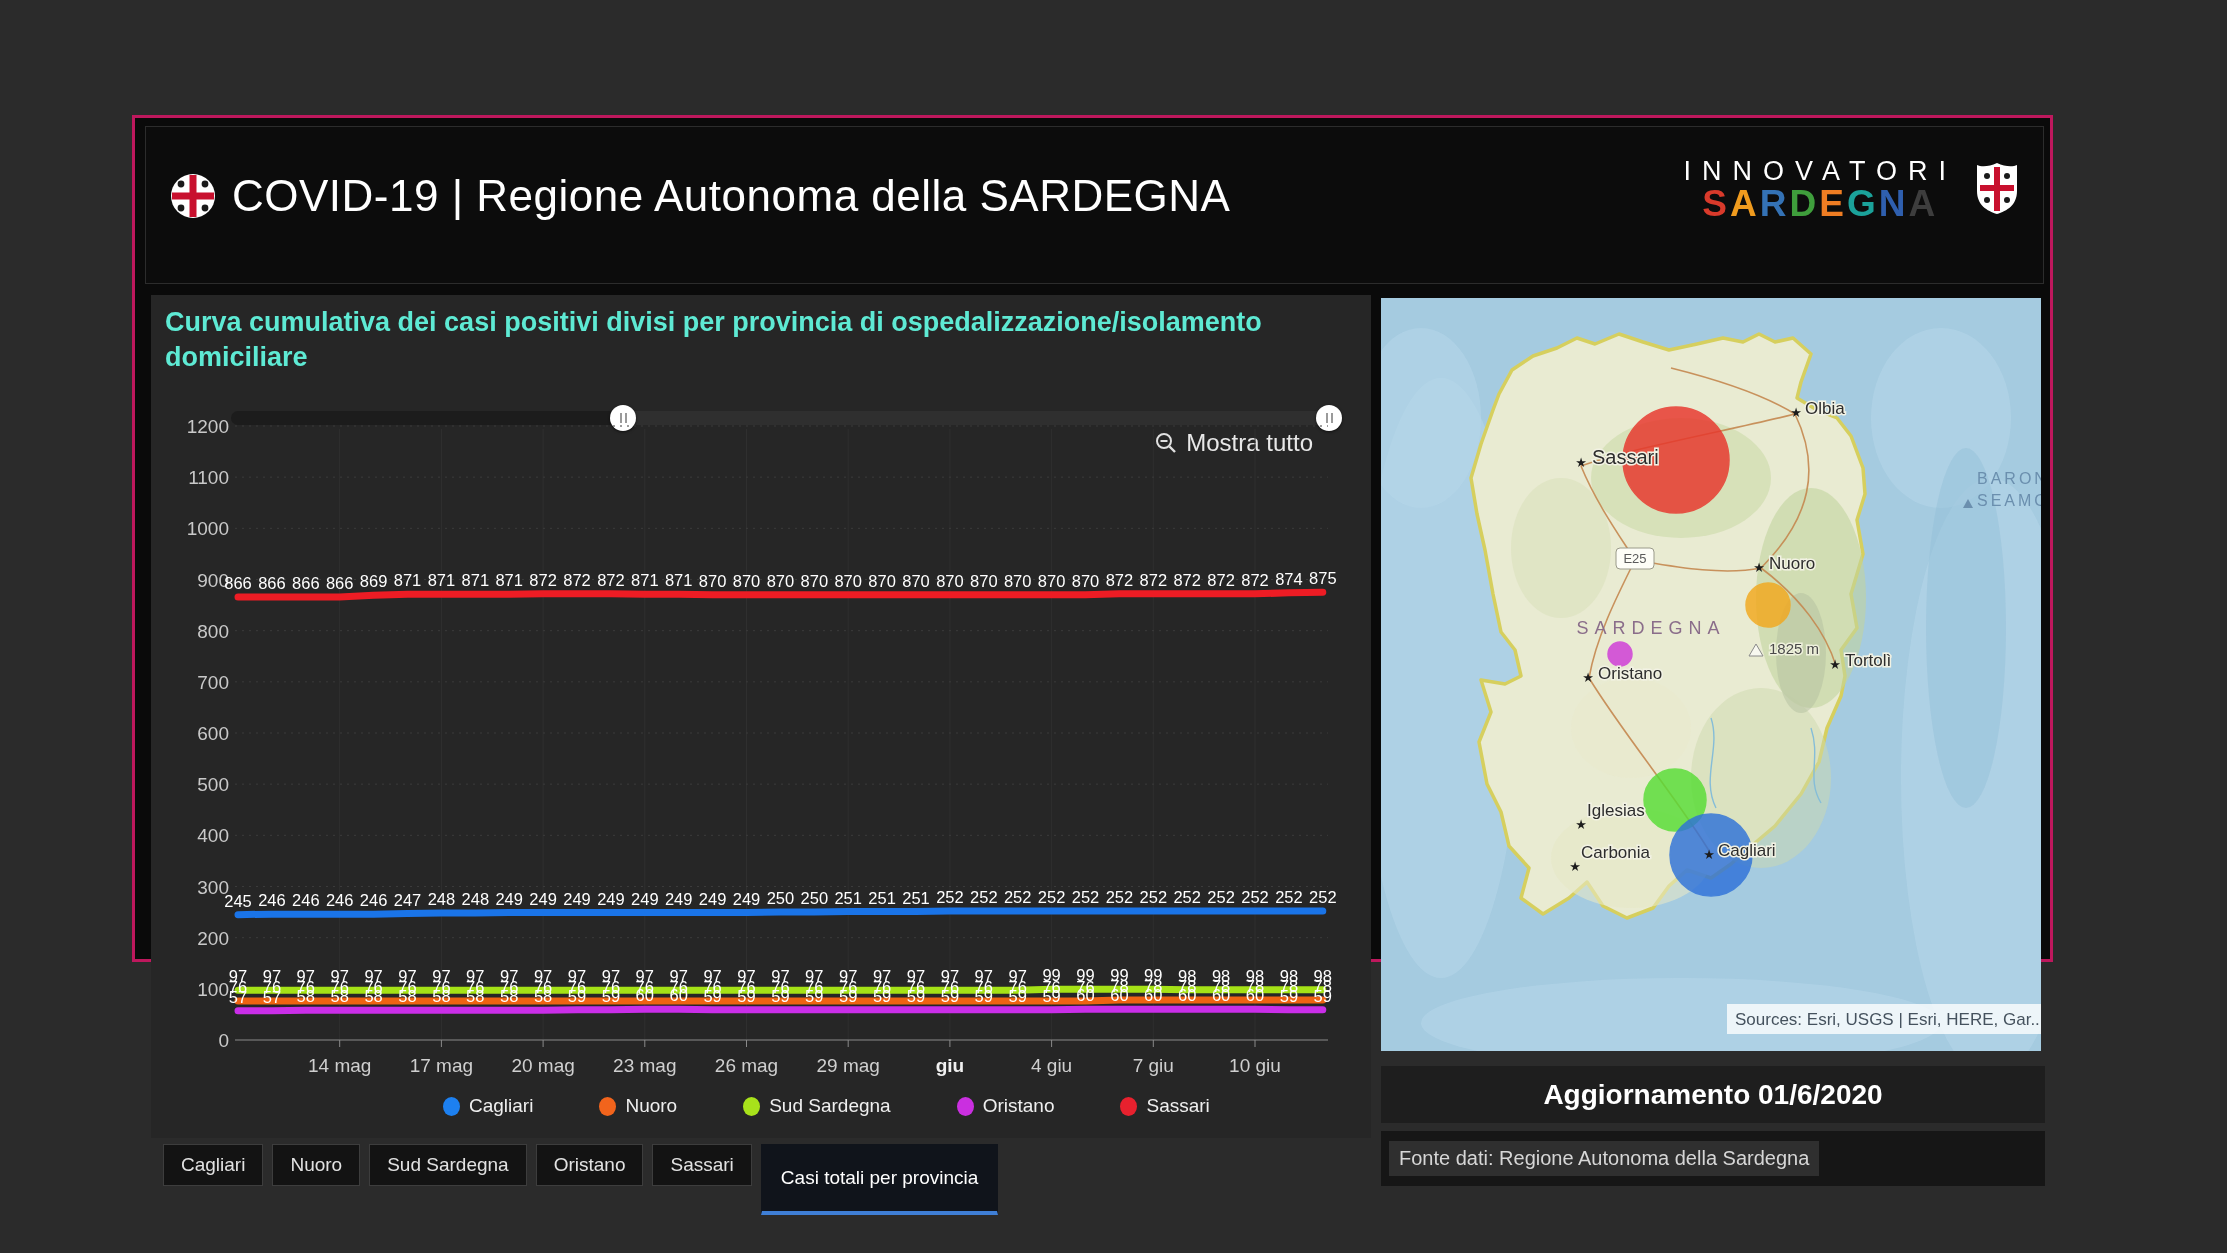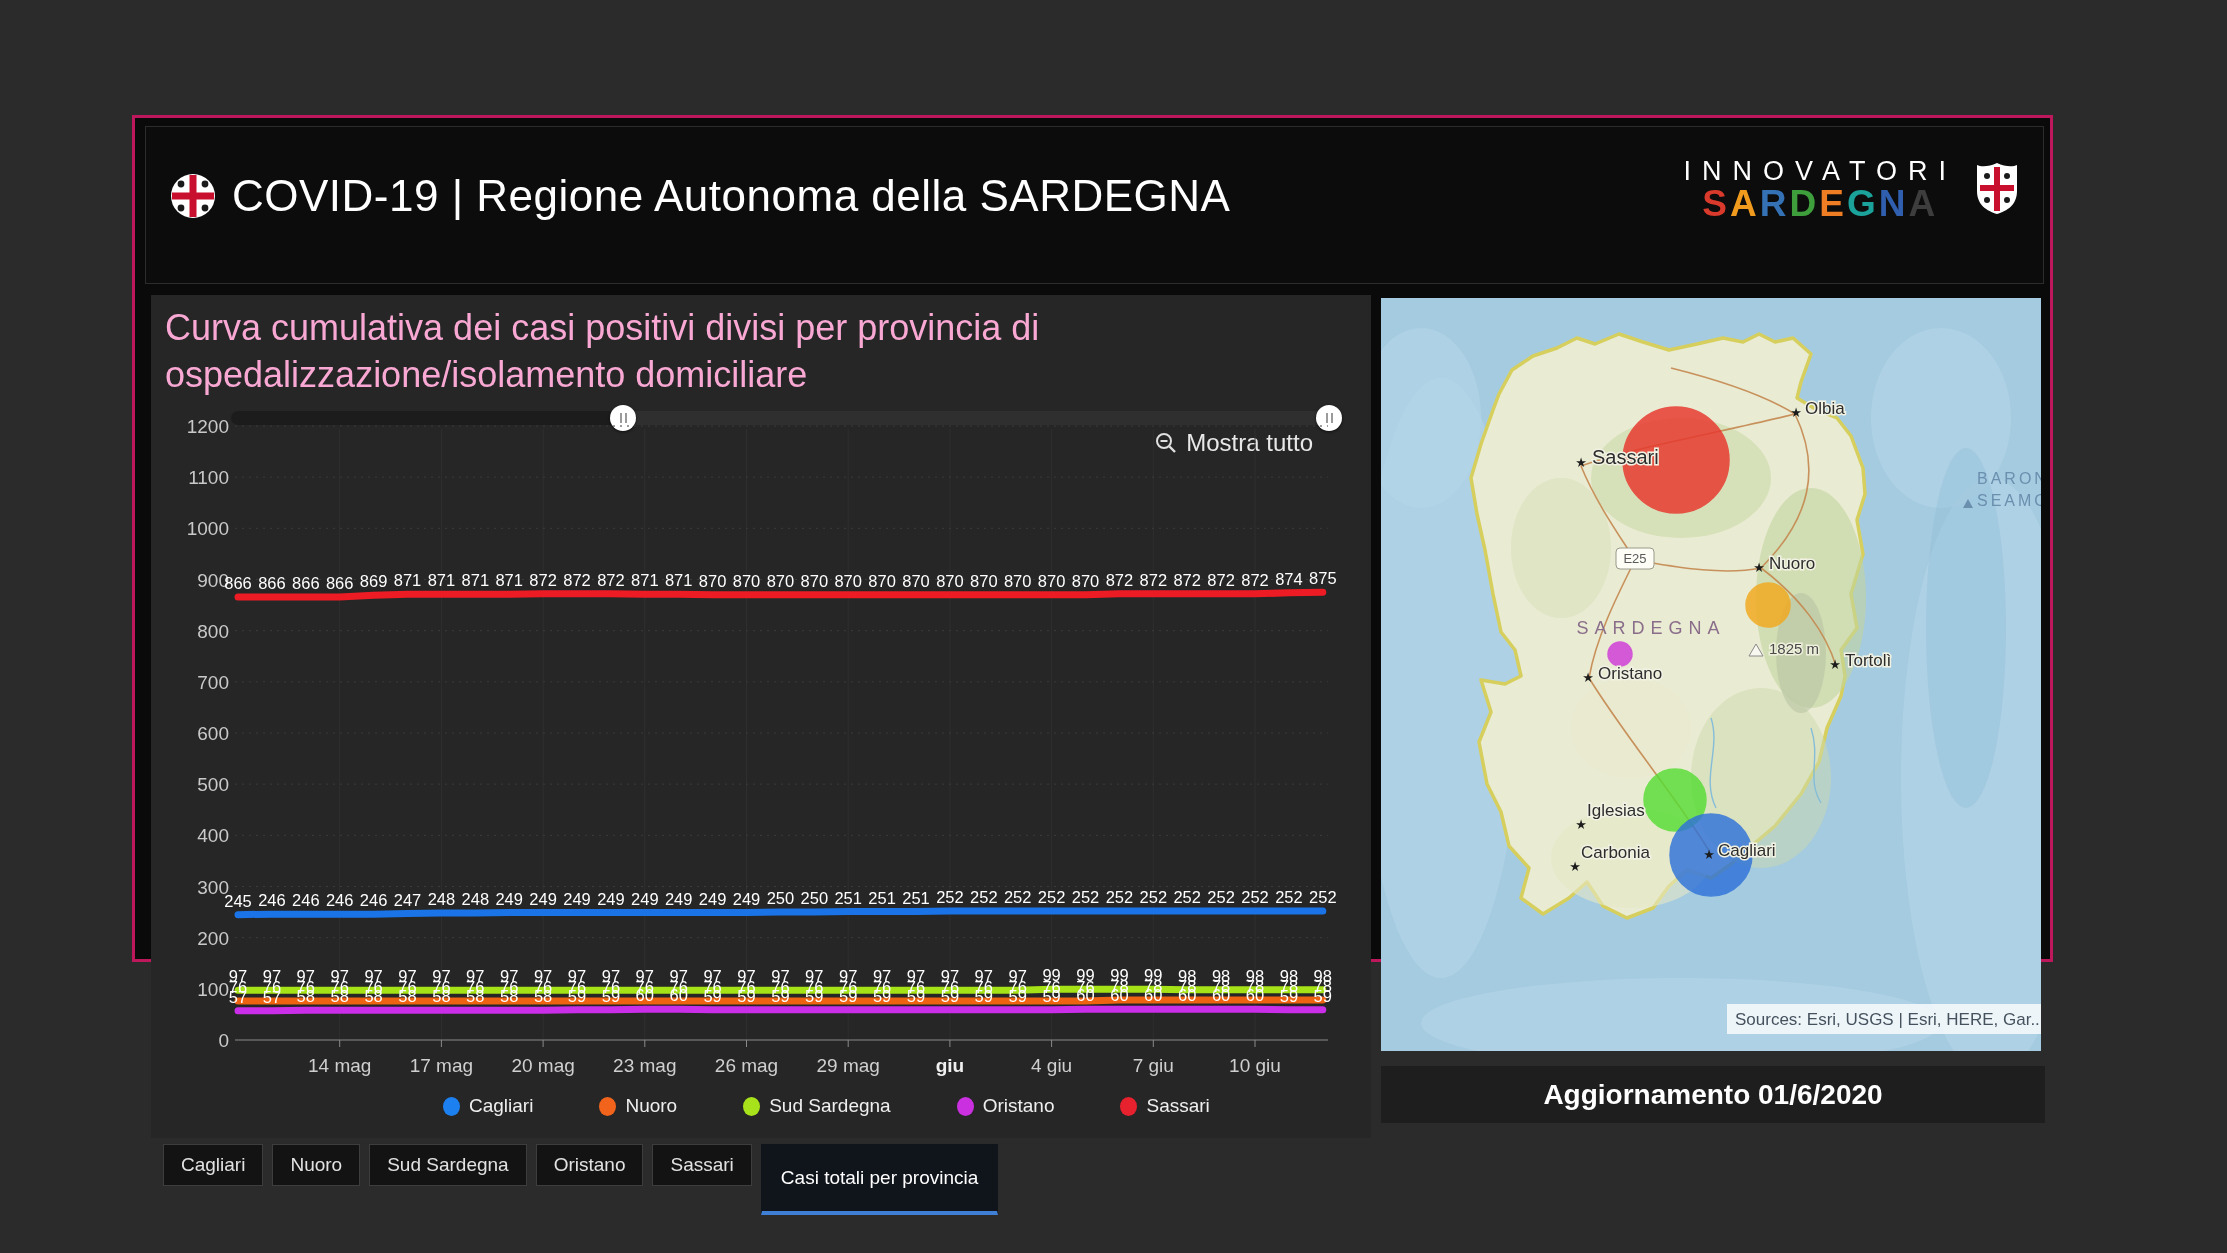--- a/index.html
+++ b/index.html
@@ -12,21 +12,21 @@
   .hdr{position:absolute;left:10px;top:8px;width:1899px;height:158px;background:#0c0c0c;border:1px solid #2c2c2c;}
   .hdr-left{position:absolute;left:22px;top:44px;display:flex;align-items:center;gap:14px;}
   .hdr-title{color:#fff;font-size:44px;font-weight:300;letter-spacing:.5px;white-space:nowrap;}
   .brand{position:absolute;right:86px;top:30px;text-align:center;line-height:1.05;}
   .brand-l1{color:#fff;font-size:27px;letter-spacing:11px;font-weight:400;}
   .brand-l2{font-size:37px;font-weight:700;letter-spacing:3px;}
   .crest{position:absolute;right:24px;top:34px;}
 
   
   .card{position:absolute;left:16px;top:177px;width:1220px;height:843px;background:#262626;}
-  .card-title{position:absolute;left:14px;top:10px;width:1180px;color:#f9a8d4;font-size:36px;line-height:1.3;font-weight:400;}
+  .card-title{position:absolute;left:14px;top:10px;width:1180px;color:#5eead4;font-size:27px;line-height:1.3;font-weight:700;}
   .slider{position:absolute;left:80px;top:110px;width:1104px;height:26px;}
   .slider .track{position:absolute;left:0;top:6px;width:100%;height:14px;border-radius:7px;background:#1c1c1c;}
   .slider .sel{position:absolute;left:392px;top:6px;width:706px;height:14px;background:#2f2f2f;}
   .knob{position:absolute;top:0;width:26px;height:26px;border-radius:50%;background:#fff;box-shadow:0 1px 3px rgba(0,0,0,.6);display:flex;align-items:center;justify-content:center;gap:3px;}
   .knob i{display:block;width:2px;height:10px;background:#9a9a9a;}
   .showall{position:absolute;right:58px;top:134px;display:flex;align-items:center;gap:8px;color:#e8e8e8;font-size:24px;cursor:pointer;}
   .legend{position:absolute;left:292px;top:800px;display:flex;align-items:center;gap:66px;}
   .lg-item{display:flex;align-items:center;gap:9px;color:#efefef;font-size:19px;white-space:nowrap;}
   .lg-dot{width:17px;height:19px;border-radius:50%;}
 
@@ -422,15 +422,18 @@
           <text x="328" y="561" text-anchor="middle" fill="#1c1c1c" font-size="13">★</text>
           <text x="337" y="558" fill="#2d2d2d" font-size="17" stroke="#f2f2e4" stroke-width="3" paint-order="stroke">Cagliari</text>
           <rect x="346" y="706" width="314" height="30" fill="#ffffff" opacity="0.78"></rect>
           <text x="354" y="727" fill="#45525e" font-size="17">Sources: Esri, USGS | Esri, HERE, Gar...</text>
         </svg>
     </div>
 
     <div class="upd">
       <span>Aggiornamento 01/6/2020</span>
     </div>
+    <div class="src">
+      <span>Fonte dati: Regione Autonoma della Sardegna</span>
+    </div>
 
   </div>
 </div>
 
 </body></html>

